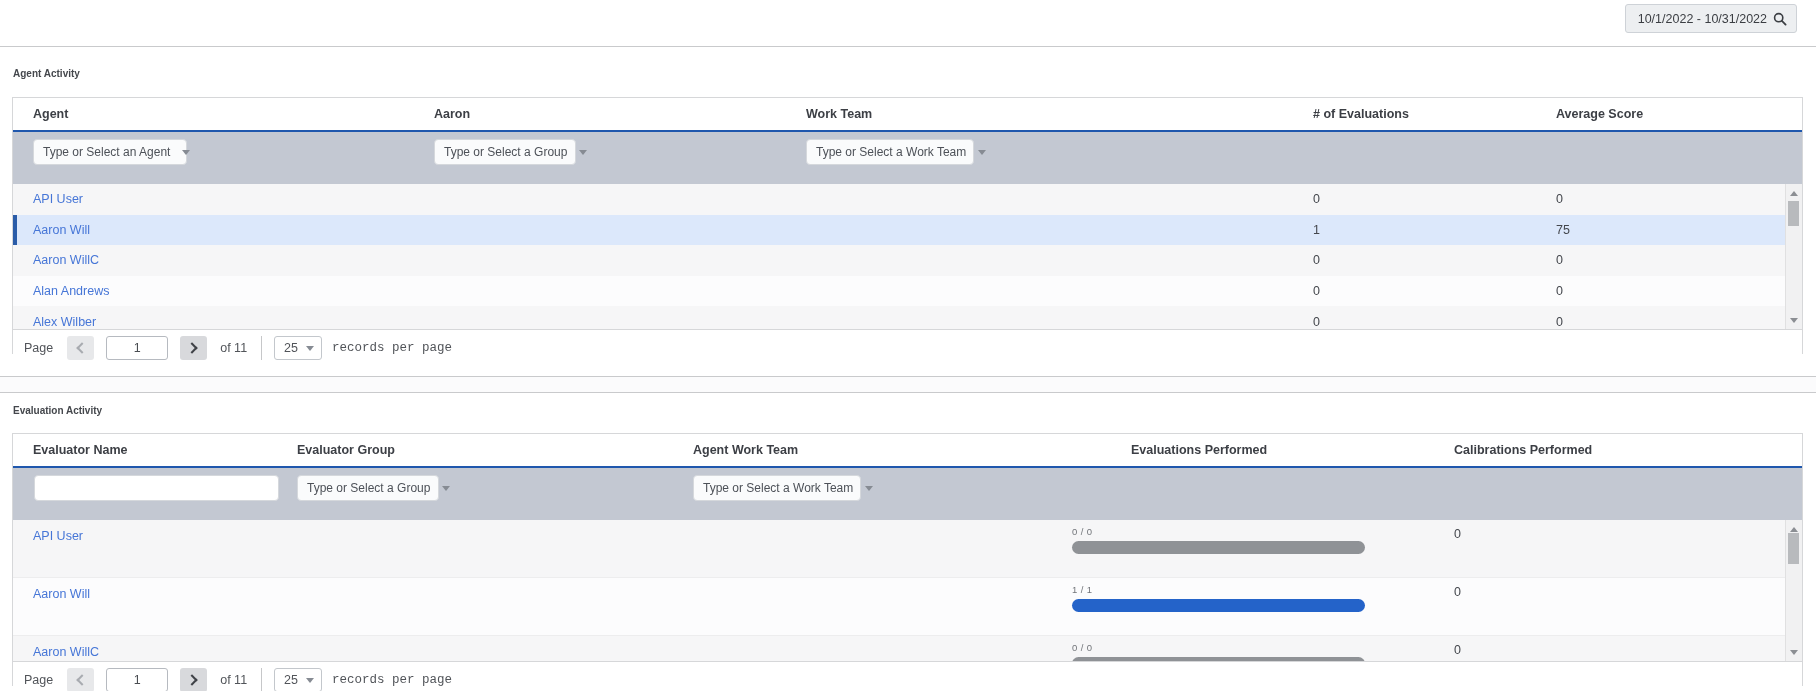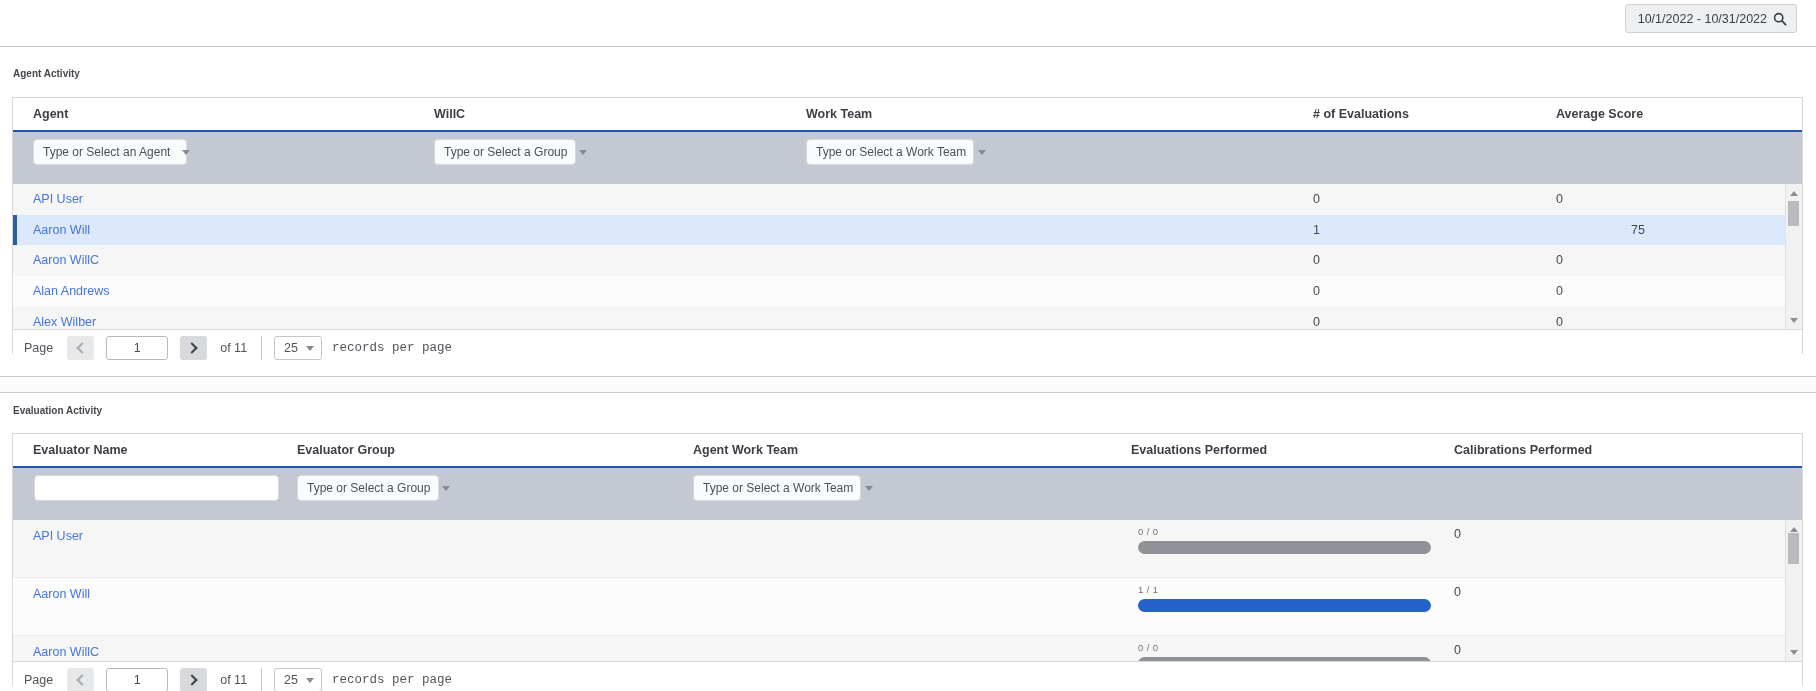--- a/index.html
+++ b/index.html
@@ -38,21 +38,21 @@
   #card2 .row { height:58px; border-bottom:1px solid #ededee; box-sizing:border-box; }
   .row.odd { background:#f6f6f7; }
   .row.even { background:#fcfcfd;padding-left:28px; }
   .row.selected { background:#dce8fb; }
   .selbar { position:absolute; left:0; top:0; bottom:0; width:4px; background:#2a5ca8; }
 
   .cell { position:absolute; top:0; height:100%; display:flex; align-items:center; font-size:12.5px; color:#44474d; white-space:nowrap; }
   .link { color:#4676d7; text-decoration:none; cursor:pointer; }
   .name-top { position:absolute; top:9px; left:20px; font-size:12.5px; }
 
-  .pwrap { position:absolute; left:1125px; top:6px; width:293px; }
+  .pwrap { position:absolute; left:1059px; top:6px; width:293px; }
   .plabel { font-size:9.5px; color:#717479; letter-spacing:0.4px; }
   .pbar { margin-top:4px; height:13px; border-radius:6.5px; width:100%; }
   .pbar.blue { background:#2463c9; }
   .pbar.gray { background:#8f9296; }
   .calib { position:absolute; left:1441px; top:7px; font-size:12.5px; color:#44474d; }
 
   .scrollbar { position:absolute; right:0; top:0; bottom:0; width:17px; background:#f1f1f2; border-left:1px solid #e0e0e1; box-sizing:border-box; }
   .sb-btn { position:absolute; left:0; width:100%; height:14px; display:flex; align-items:center; justify-content:center; cursor:pointer; }
   .sb-btn.up { top:2px; } .sb-btn.down { bottom:2px; }
   .tri-up { width:0; height:0; border-left:4px solid transparent; border-right:4px solid transparent; border-bottom:5px solid #8b8e93; }
@@ -87,21 +87,21 @@
       <line x1="8.9" y1="8.9" x2="12.6" y2="12.6" stroke="#3b3e43" stroke-width="1.8" stroke-linecap="round"></line>
     </svg>
   </div>
 </div>
 
 <div class="section-title" id="title1">Agent Activity</div>
 
 <div class="card" id="card1">
   <div class="thead">
     <div class="th" style="left:20px">Agent</div>
-    <div class="th" style="left:421px">WillC</div>
+    <div class="th" style="left:421px">Aaron</div>
     <div class="th" style="left:793px">Work Team</div>
     <div class="th" style="left:1300px"># of Evaluations</div>
     <div class="th" style="left:1543px">Average Score</div>
   </div>
 
   <div class="tfilter">
     <div class="dropdown" style="left:20px; width:154px">
       <span>Type or Select an Agent</span>
       <span class="caret"></span>
     </div>
@@ -122,21 +122,21 @@
         </div>
       <div class="cell" style="left:1300px">0</div>
       <div class="cell" style="left:1543px">0</div>
     </div>
     <div class="row even selected">
       <span class="selbar"></span>
       <div class="cell" style="left:20px">
           <a class="link">Aaron Will</a>
         </div>
       <div class="cell" style="left:1300px">1</div>
-      <div class="cell" style="left:1618px">75</div>
+      <div class="cell" style="left:1543px">75</div>
     </div>
     <div class="row odd">
       <div class="cell" style="left:20px">
           <a class="link">Aaron WillC</a>
         </div>
       <div class="cell" style="left:1300px">0</div>
       <div class="cell" style="left:1543px">0</div>
     </div>
     <div class="row even">
       <div class="cell" style="left:20px">

